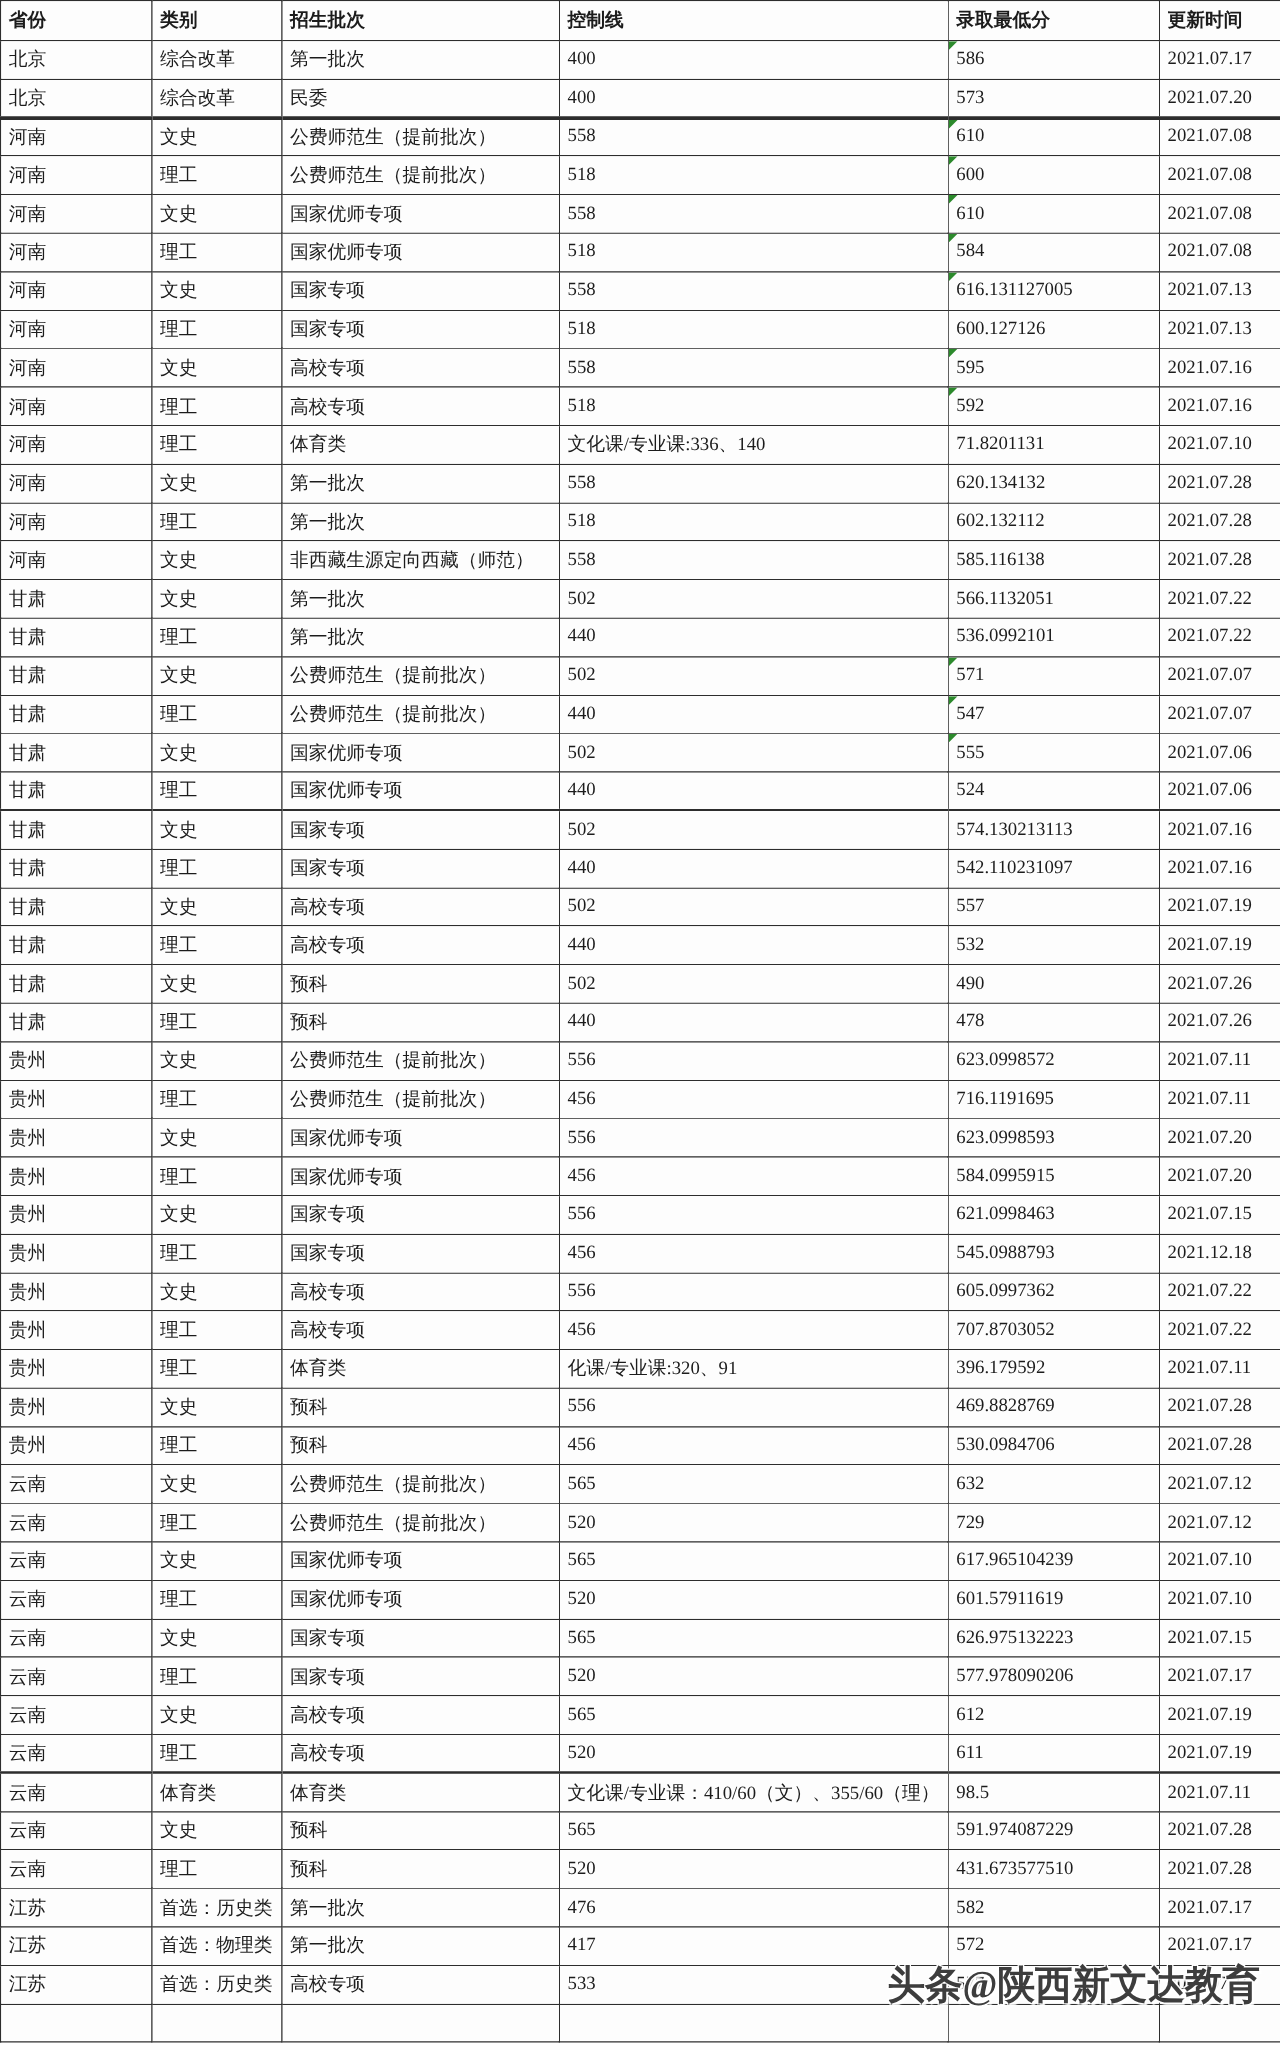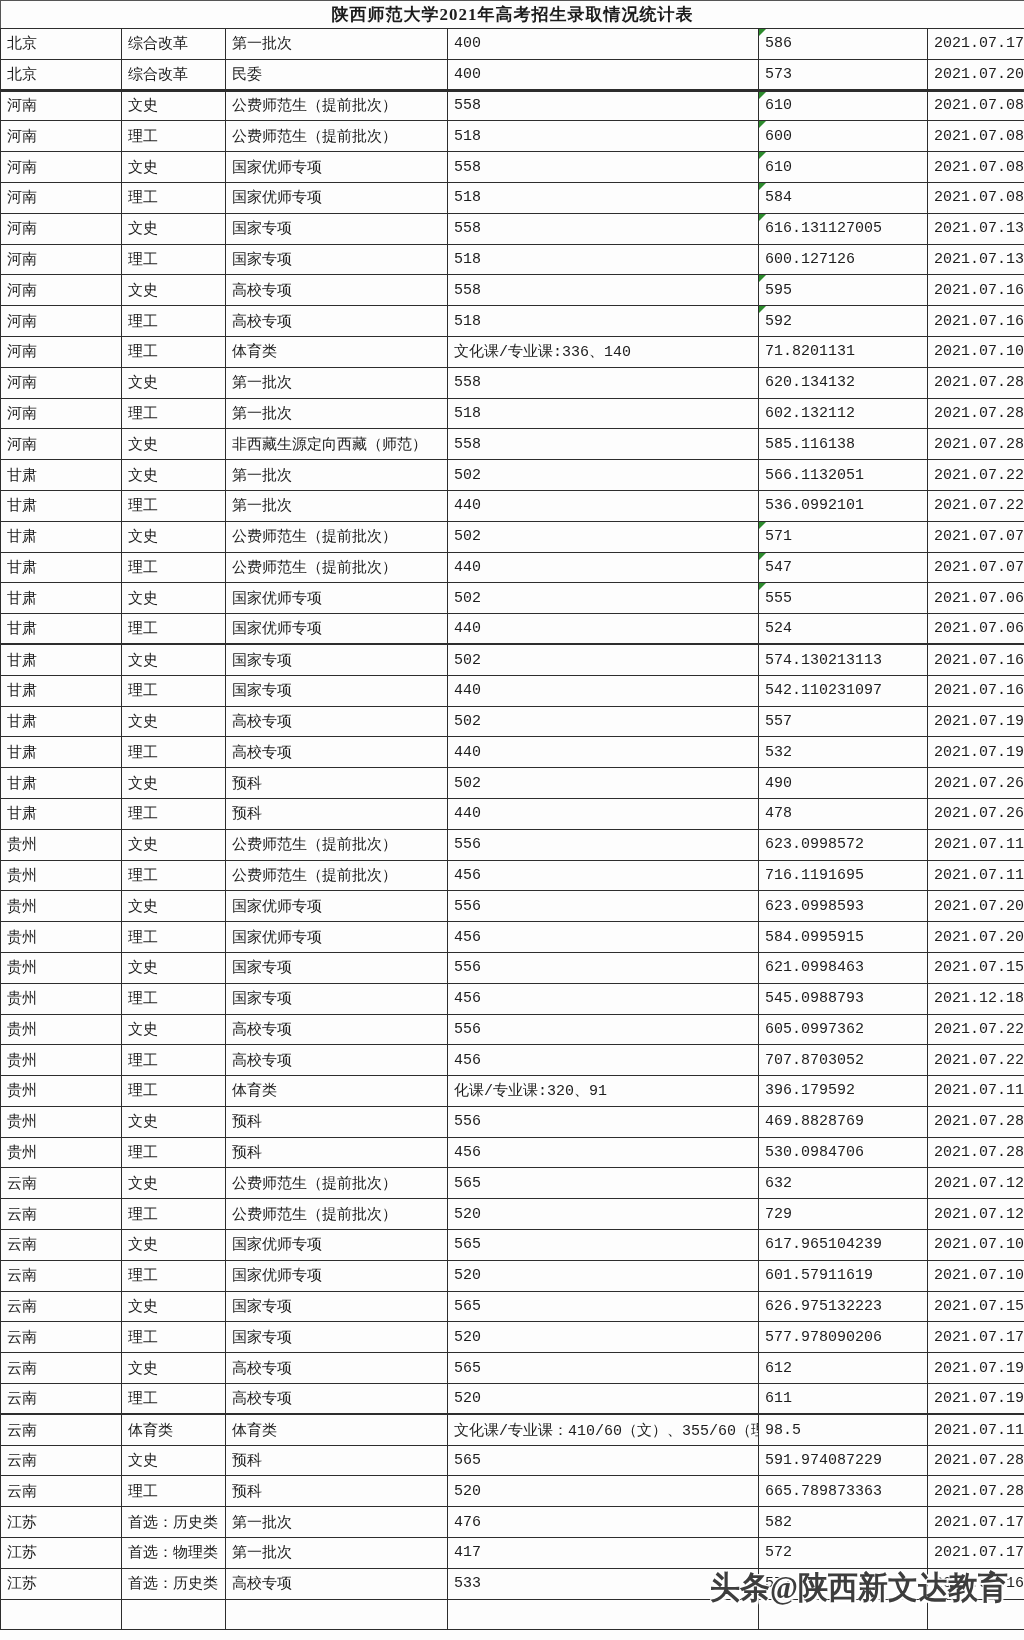--- a/index.html
+++ b/index.html
@@ -23,21 +23,21 @@
     background:#fdfdfd;
   }
   tr.title-row th {
     height:28px; border:1px solid #555; border-bottom:1px solid #2d2d2d;
     text-align:center; font-weight:700; font-size:17px; letter-spacing:1px;
     padding:0;
   }
   tr.head-row th {
     height:32px; font-weight:700; font-size:15px;
   }
-  tbody tr { height:30.8px;font-family:Liberation Mono, monospace; }
+  tbody tr { height:30.8px; }
   tbody tr.partial { height:30px; }
   
   tbody tr:nth-child(2) td { border-bottom-width:3px; }
   tbody tr:nth-child(20) td { border-bottom-width:2px; }
   tbody tr:nth-child(45) td { border-bottom-width:2px; }
   
   .flag {
     position:absolute; top:0; left:0; width:0; height:0;
     border-top:7px solid #2c8a2c; border-right:7px solid transparent;
   }
@@ -59,22 +59,27 @@
   <table class="stats">
     <colgroup>
       <col style="width:121px">
         <col style="width:104px">
         <col style="width:222px">
       <col style="width:311px">
         <col style="width:169px">
         <col style="width:97px">
     </colgroup>
     <thead>
-      <tr class="title-row">
-        <th colspan="6">陕西师范大学2021年高考招生录取情况统计表</th>
+      <tr class="head-row">
+        <th>省份</th>
+        <th>类别</th>
+        <th>招生批次</th>
+        <th>控制线</th>
+        <th>录取最低分</th>
+        <th>更新时间</th>
       </tr>
     </thead>
     <tbody id="tbody">
         <tr>
           <td>北京</td>
           <td>综合改革</td>
           <td>第一批次</td>
           <td>400</td>
           <td><span class="flag"></span>586</td>
           <td>2021.07.17</td>
@@ -445,21 +450,21 @@
           <td>预科</td>
           <td>565</td>
           <td>591.974087229</td>
           <td>2021.07.28</td>
         </tr>
         <tr>
           <td>云南</td>
           <td>理工</td>
           <td>预科</td>
           <td>520</td>
-          <td>665.789873363</td>
+          <td>431.673577510</td>
           <td>2021.07.28</td>
         </tr>
         <tr>
           <td>江苏</td>
           <td>首选：历史类</td>
           <td>第一批次</td>
           <td>476</td>
           <td>582</td>
           <td>2021.07.17</td>
         </tr>

